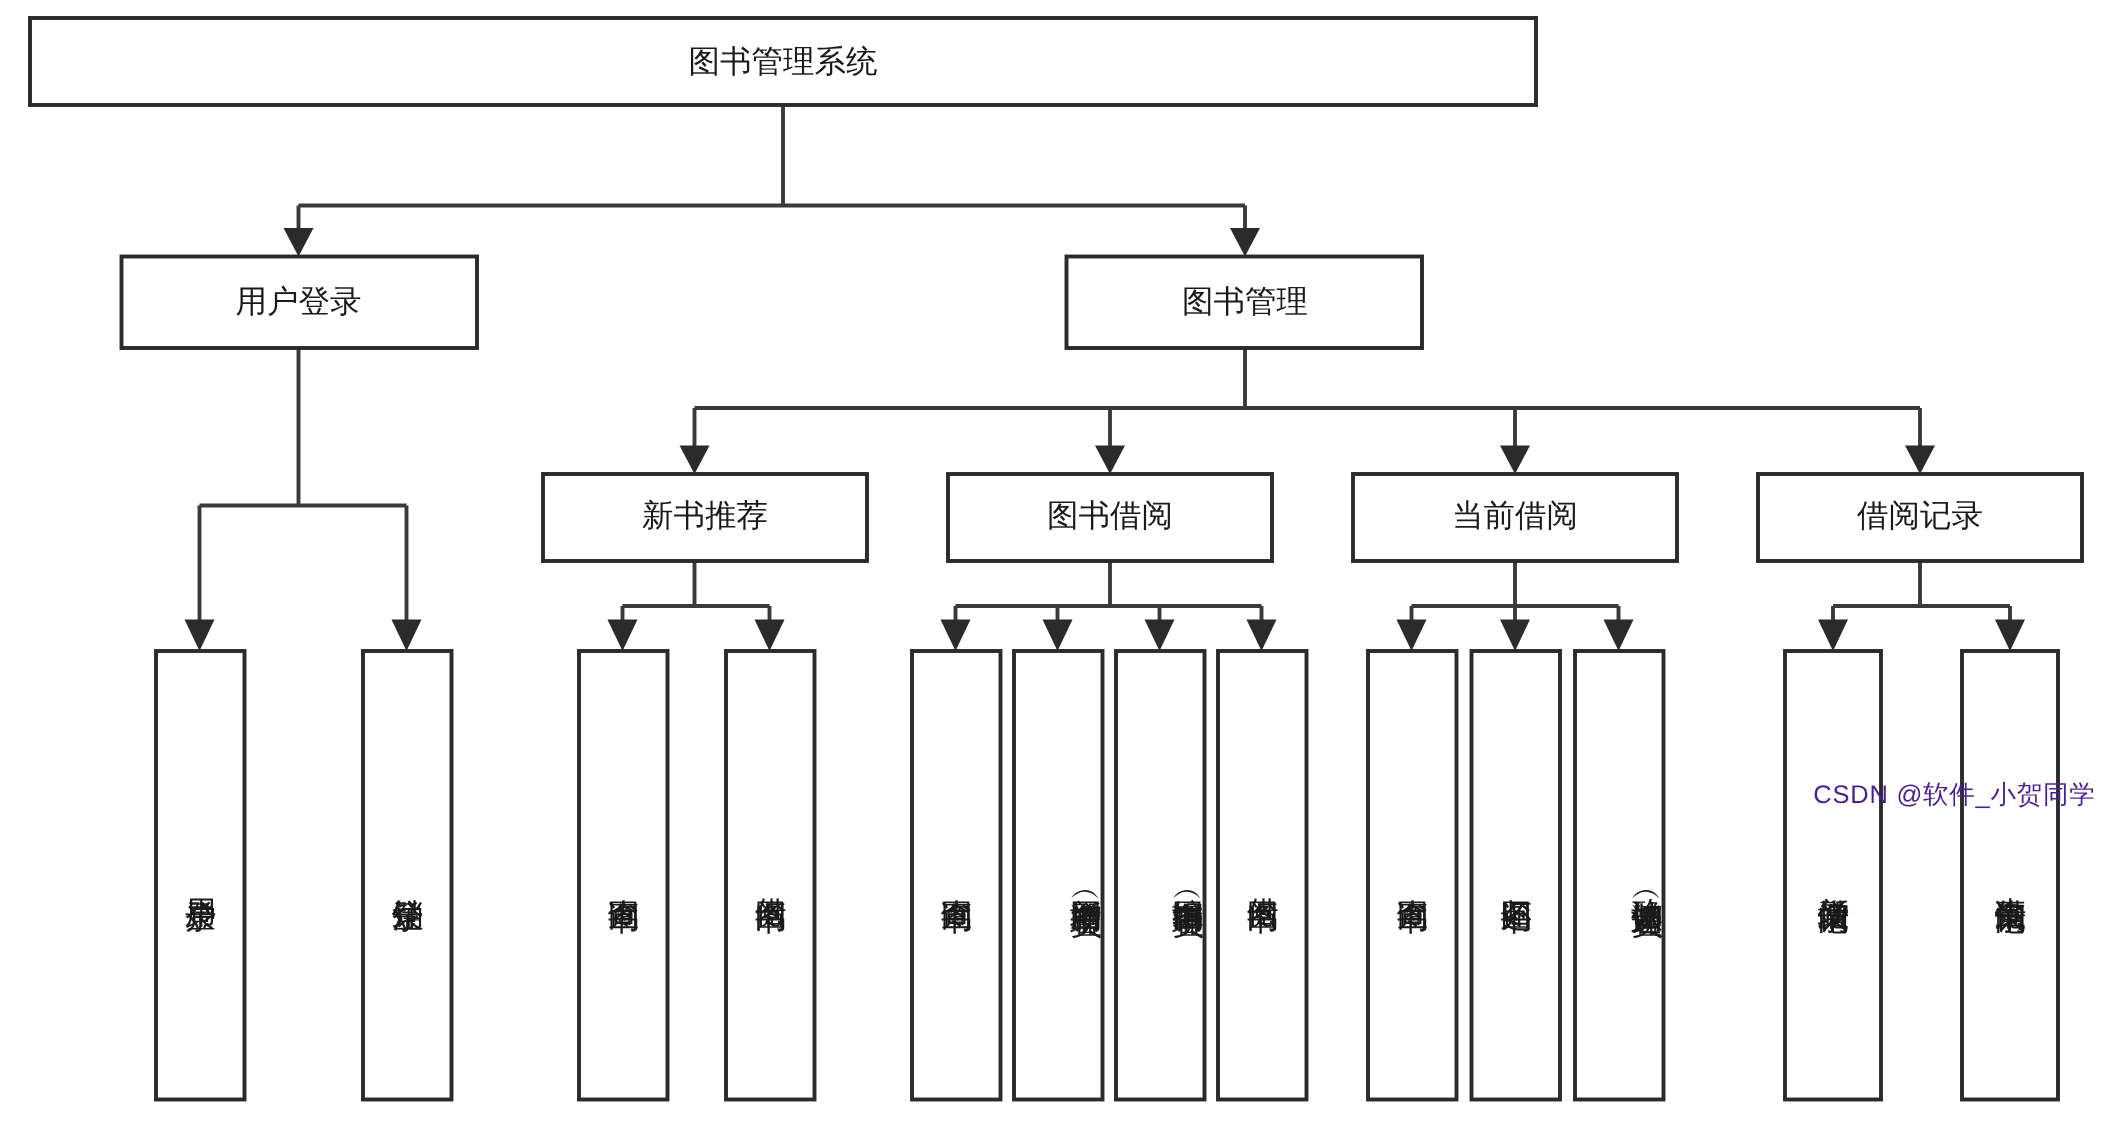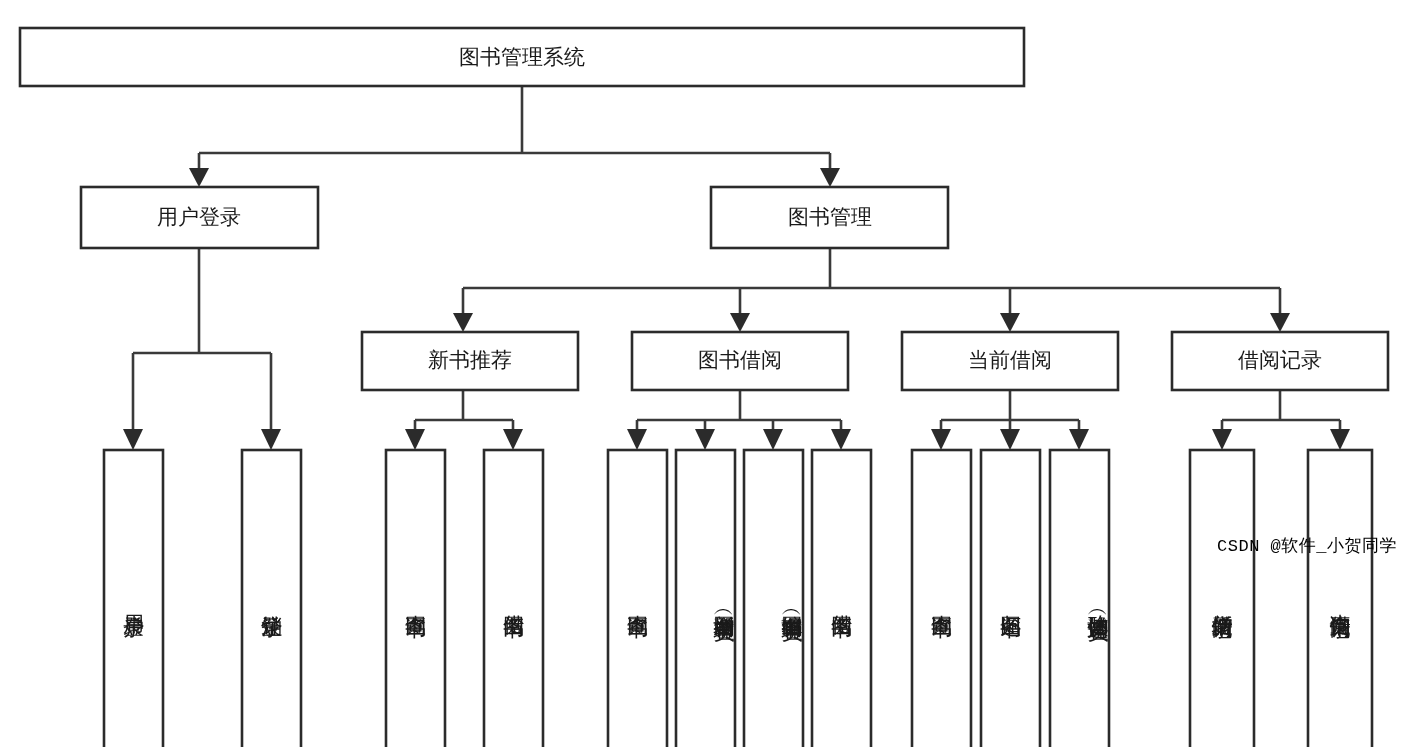--- a/index.html
+++ b/index.html
@@ -10,21 +10,21 @@
   body {
     width: 1405px;
     height: 747px;
     font-family: "DejaVu Sans", "Liberation Sans", sans-serif;
     overflow: hidden;
     position: relative;
   }
   #diagram-root {
     position: absolute;
     left: 0;
-    top: 16px;
+    top: 0;
     width: 1405px;
     height: 547px;
   }
   svg.diagram {
     display: block;
     width: 1405px;
     height: 747px;
   }
   .node-box {
     fill: #ffffff;
@@ -60,23 +60,23 @@
     align-items: center;
     justify-content: center;
     letter-spacing: 1px;
     white-space: nowrap;
     pointer-events: none;
   }
   .watermark {
     position: absolute;
     right: 8px;
     bottom: 6px;
-    font-family: Liberation Mono, monospace;
+    font-family: Liberation Sans, sans-serif;
     font-size: 17px;
-    color: #000000;
+    color: #4c1d95;
     letter-spacing: 0.5px;
     white-space: nowrap;
   }
 </style>
 </head>
 <body>
 
 <div id="diagram-root">
 
   <svg class="diagram" viewBox="0 0 1405 747">

